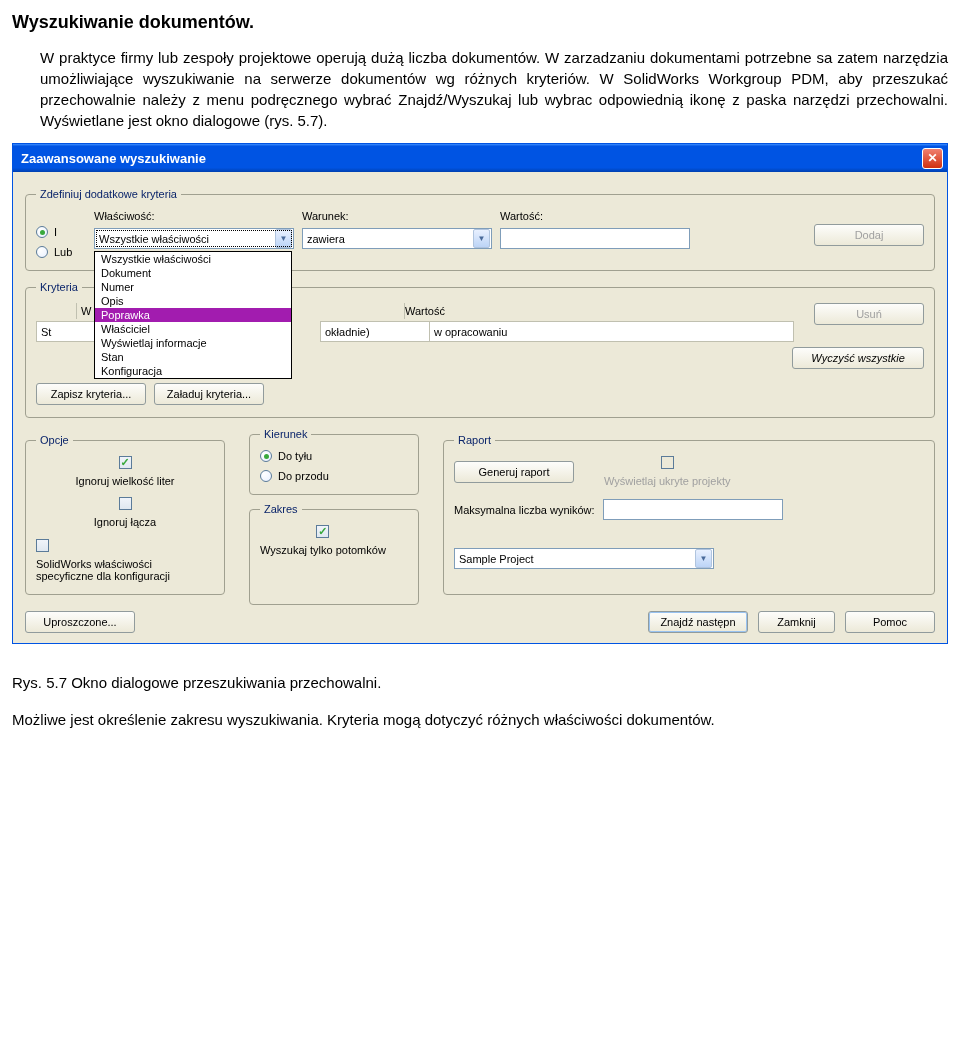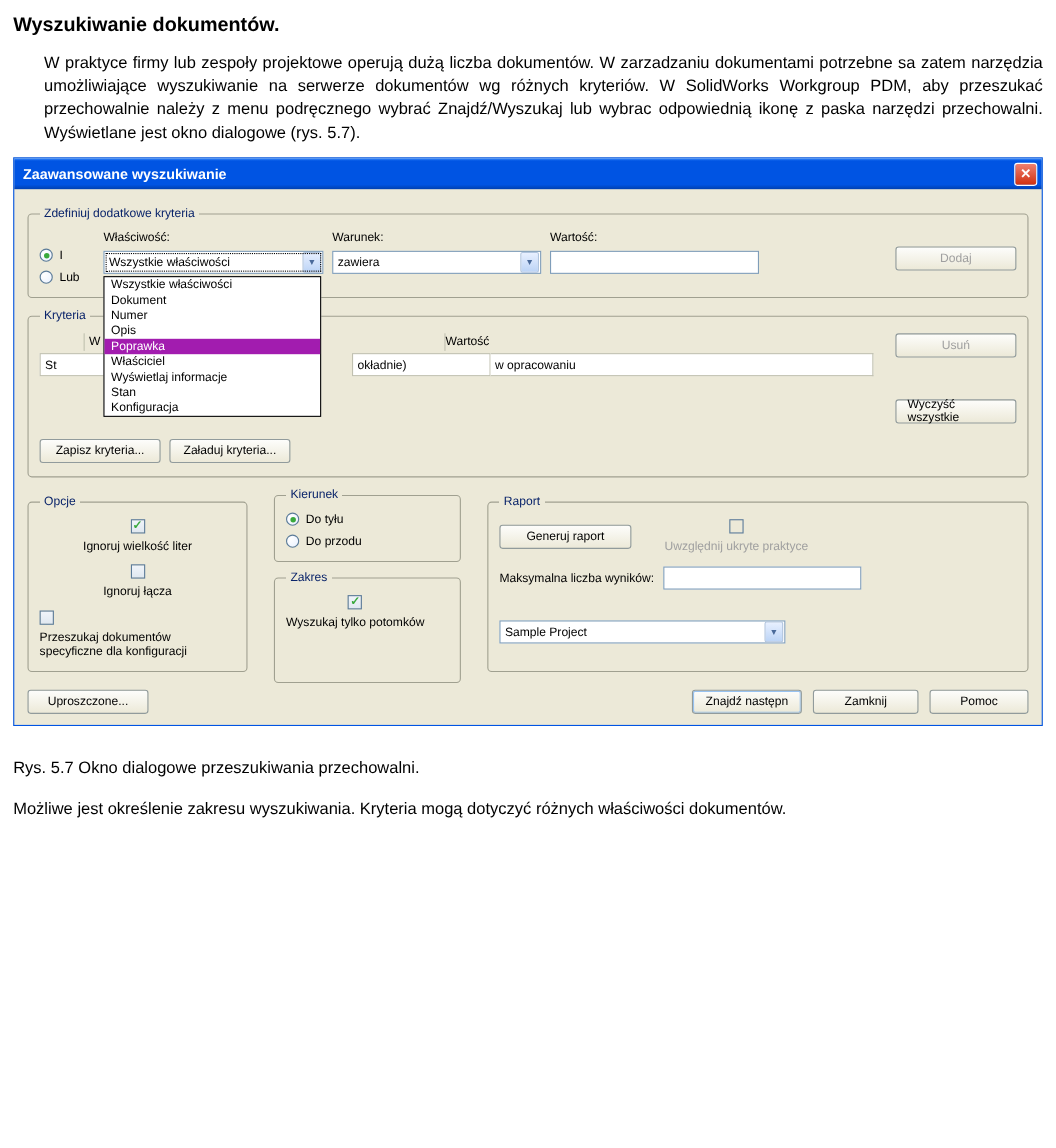--- a/index.html
+++ b/index.html
@@ -132,27 +132,27 @@
       <div class="row" style="gap:0; align-items:flex-start;">
         <div style="flex:1;">
           <div class="criteria-cols" style="margin-left:40px;">
             <div style="width:16px; text-align:left; border-left:1px solid #c0c0b0; padding:2px 4px;">W</div>
             <div style="width:300px;"></div>
             <div style="width:16px; border-left:1px solid #c0c0b0; padding:2px 0;">Wartość</div>
           </div>
           <div class="row" style="gap:0; margin-top:2px;">
             <div class="criteria-cell" style="width:68px;">St</div>
             <div style="width:216px;"></div>
-            <div class="criteria-cell" style="width:126px;">okładnie)</div>
+            <div class="criteria-cell" style="width:110px;">okładnie)</div>
             <div class="criteria-cell" style="flex:1; border-left:none;">w opracowaniu</div>
           </div>
         </div>
         <div class="sidecol" style="width:130px; padding-left:10px;">
           <div class="btn disabled" style="width:110px;">Usuń</div>
-          <div class="btn" style="width:110px; margin-top:32px;">Wyczyść wszystkie</div>
+          <div class="btn" style="width:132px; margin-top:16px;font-style:italic;">Wyczyść wszystkie</div>
         </div>
       </div>
 
       <div class="row" style="margin-top:14px; gap:8px;">
         <div class="btn" style="width:110px;">Zapisz kryteria...</div>
         <div class="btn" style="width:110px;">Załaduj kryteria...</div>
       </div>
     </fieldset>
 
     <div class="row" style="align-items:stretch; gap:24px;">
@@ -163,21 +163,21 @@
           <div class="chk checked">
             <span class="chk-box"></span>
             <span>Ignoruj wielkość liter</span>
           </div>
           <div class="chk">
             <span class="chk-box"></span>
             <span>Ignoruj łącza</span>
           </div>
           <div class="chk" style="align-items:flex-start;">
             <span class="chk-box" style="margin-top:1px;"></span>
-            <span style="display:inline-block; width:140px;">Przeszukaj dokumentów specyficzne dla konfiguracji</span>
+            <span style="display:inline-block; width:140px;">SolidWorks właściwości specyficzne dla konfiguracji</span>
           </div>
         </div>
       </fieldset>
 
       <div class="col" style="width:170px; gap:8px;">
         <fieldset class="group" style="margin:0;">
           <legend>Kierunek</legend>
           <div class="col" style="gap:8px;">
             <div class="radio checked">
               <span class="radio-circle"></span>
@@ -197,42 +197,42 @@
           </div>
         </fieldset>
       </div>
 
       <fieldset class="group" style="flex:1;">
         <legend>Raport</legend>
         <div class="row" style="gap:30px; align-items:center;">
           <div class="btn" style="width:120px;">Generuj raport</div>
           <div class="chk disabled">
             <span class="chk-box"></span>
-            <span>Uwzględnij ukryte praktyce</span>
+            <span>Wyświetlaj ukryte projekty</span>
           </div>
         </div>
         <div class="row" style="margin-top:12px; gap:8px;">
           <span>Maksymalna liczba wyników:</span>
           <div class="textbox" style="width:180px;"></div>
         </div>
 
         <div class="row" style="margin-top:28px;">
           <div class="combo" style="width:260px;">
             <span class="combo-text">Sample Project</span>
             <span class="combo-arrow">▼</span>
           </div>
         </div>
       </fieldset>
     </div>
 
     <div class="bottom-row">
       <div class="btn" style="width:110px;">Uproszczone...</div>
       <div style="flex:1;"></div>
       <div class="btn focus" style="width:100px;">Znajdź następn</div>
-      <div class="btn" style="width:96px;">Zamknij</div>
+      <div class="btn" style="width:77px;">Zamknij</div>
       <div class="btn" style="width:90px;">Pomoc</div>
     </div>
 
   </div>
 </div>
 
 <div class="caption">Rys. 5.7 Okno dialogowe przeszukiwania przechowalni.</div>
 <div class="doc-para" style="margin-top:18px;">Możliwe jest określenie zakresu wyszukiwania. Kryteria mogą dotyczyć różnych właściwości dokumentów.</div>
 
 </body></html>

